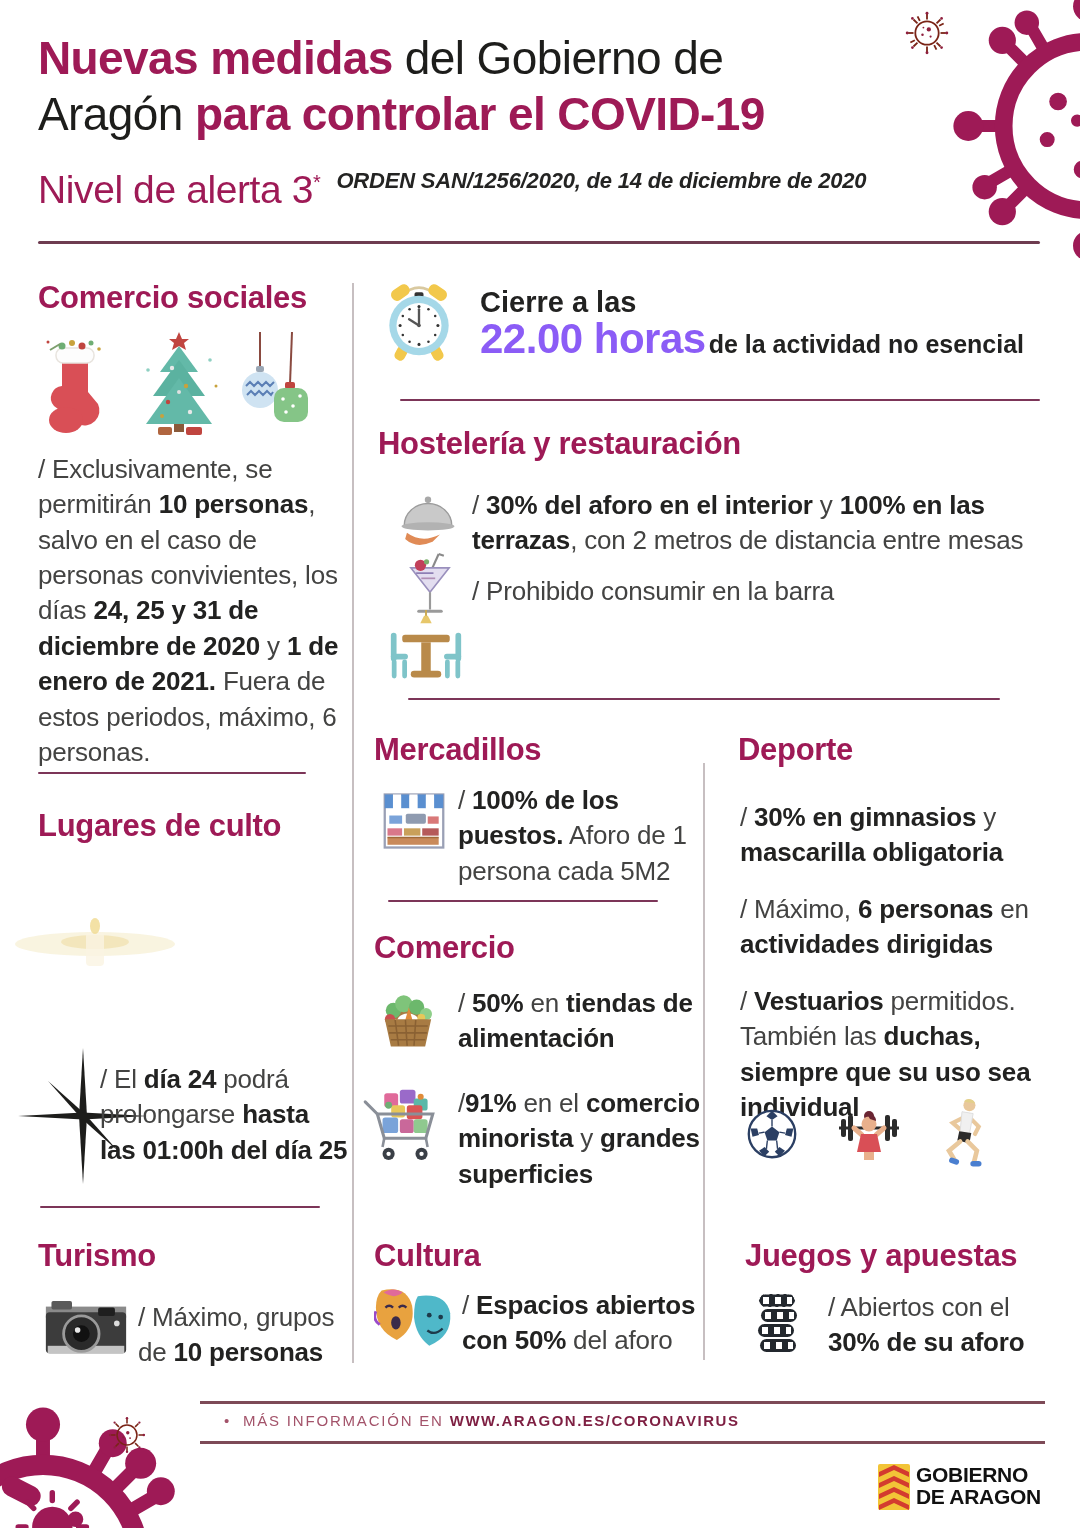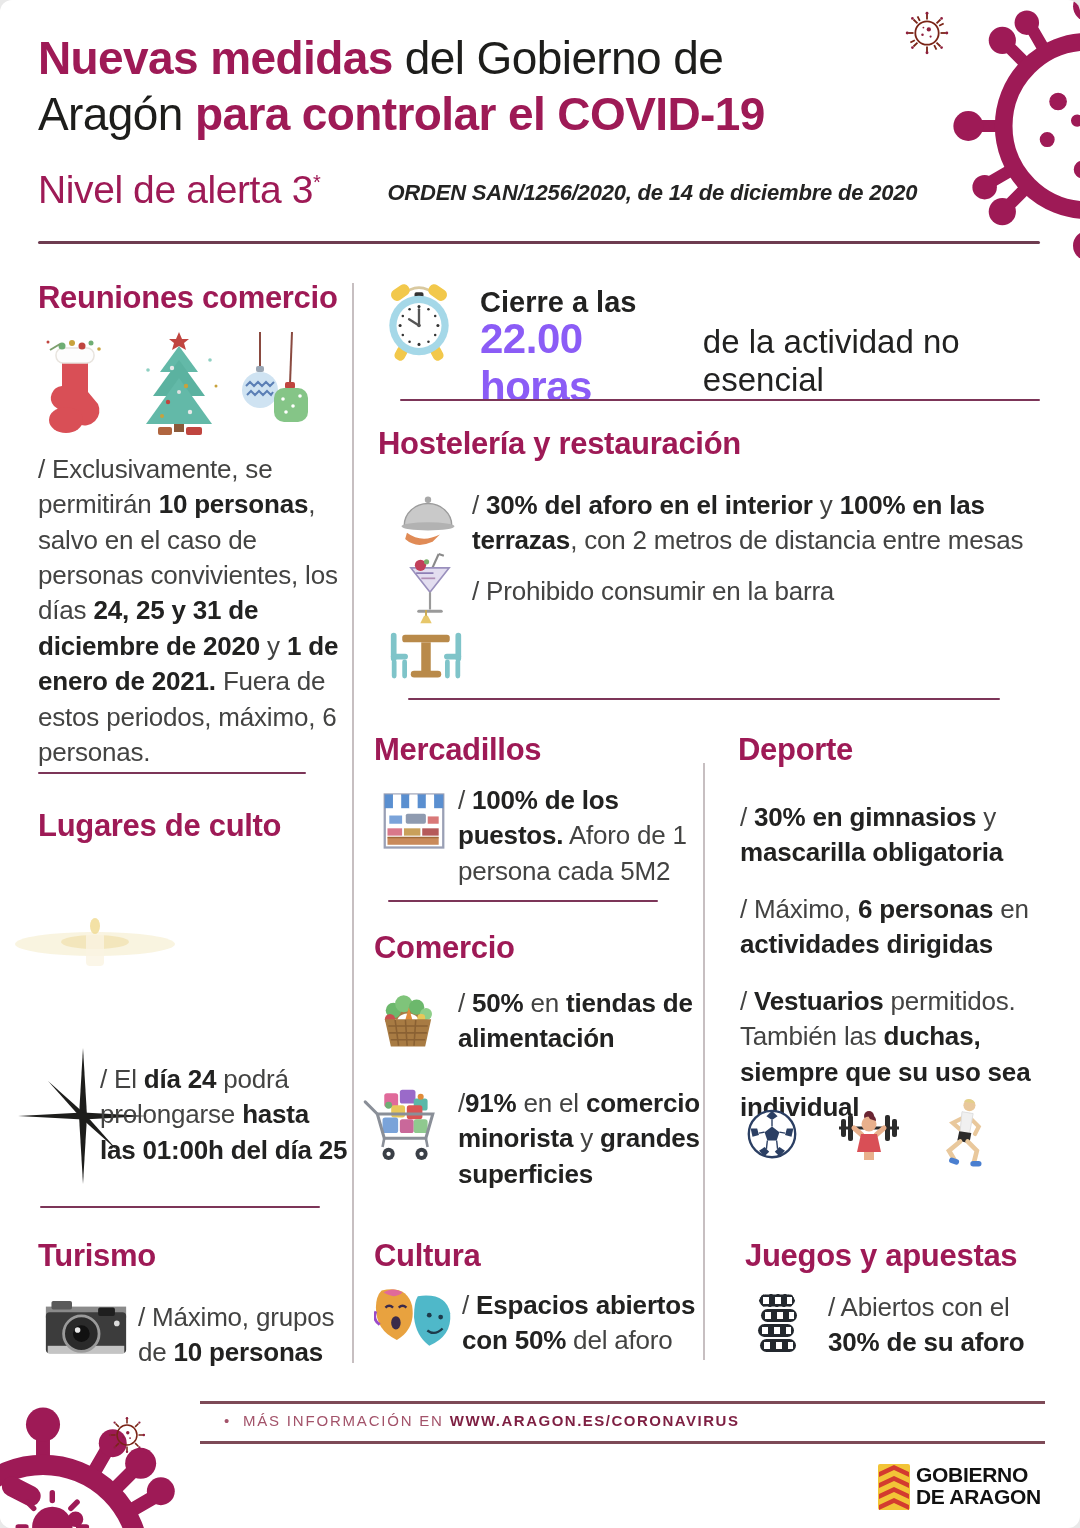--- a/index.html
+++ b/index.html
@@ -1,38 +1,38 @@
 <!DOCTYPE html>
 <html><head>
 <meta charset="utf-8">
 <style>
   html,body{margin:0;padding:0;background:#e9e9e9;}
   *{box-sizing:border-box;}
   .page{position:relative;width:1080px;height:1528px;background:#ffffff;overflow:hidden;
-        font-family:"Liberation Sans","DejaVu Sans",sans-serif;color:#3f3f3e;border-radius:12px;}
+        font-family:"Liberation Sans","DejaVu Sans",sans-serif;color:#3f3f3e;}
   .abs{position:absolute;}
   .accent{color:#9e1a56;}
   .b{font-weight:700;color:#222221;margin-top:22px;}
   h2{margin:0;font-size:31px;font-weight:700;color:#9e1a56;letter-spacing:-.3px;}
   .item{font-size:26px;line-height:1.36;color:#434342;letter-spacing:-.2px;}
   .rule{height:3px;background:#6e3c50;border-radius:2px;}
   .rule-soft{height:2px;background:#7c3558;border-radius:2px;}
   .vdiv{width:2px;background:#c7bfc1;}
   
   .title{font-size:46px;line-height:1.22;font-weight:400;color:#1d1d1b;letter-spacing:-.6px;}
   .title .accent{font-weight:700;}
-  .alert-row{display:flex;align-items:flex-end;gap:35px;}
+  .alert-row{display:flex;align-items:flex-start;}
   .alert{font-size:39px;color:#9e1a56;font-weight:400;letter-spacing:-.4px;}
   .alert sup{font-size:20px;}
-  .order{font-size:22px;font-style:italic;font-weight:700;color:#242423;margin-left:32px;padding-bottom:6px;letter-spacing:-.2px;}
+  .order{font-size:22px;font-style:italic;font-weight:700;color:#242423;margin-left:16px;padding-bottom:6px;letter-spacing:-.2px;}
   
   .closure-l1{font-size:29px;font-weight:700;color:#222221;}
   .closure-l2{display:flex;align-items:baseline;}
   .closure-time{font-size:42px;font-weight:800;color:#8b5cf6;letter-spacing:-.5px;}
-  .closure-rest{font-size:33px;font-weight:400;color:#222221;margin-left:3px;}
+  .closure-rest{font-size:25px;font-weight:700;color:#222221;margin-left:3px;}
   
   .finfo{font-size:15px;letter-spacing:.12em;color:#a3536a;font-weight:400;}
   .finfo .b{color:#7e1f42;letter-spacing:.1em;}
   .logo-text{font-size:21px;font-weight:800;color:#111;line-height:1.05;letter-spacing:-.3px;}
 </style>
 </head>
 <body>
 
 <div class="page">
 
@@ -118,21 +118,21 @@
     <div><span>Aragón </span><span class="accent">para controlar el COVID-19</span></div>
   </div>
 
   <div class="abs alert-row" style="left:38px;top:168px">
     <div class="alert"><span>Nivel de alerta 3</span><sup>*</sup></div>
     <div class="order">ORDEN SAN/1256/2020, de 14 de diciembre de 2020</div>
   </div>
 
   <div class="abs rule" style="left:38px;top:241px;width:1002px"></div>
 
-  <h2 class="abs" style="left:38px;top:280px">Reuniones comercio</h2>
+  <h2 class="abs" style="left:38px;top:280px">Comercio sociales</h2>
 
   <div class="abs" style="left:34px;top:330px;width:290px;height:108px">
     <svg style="position:absolute;left:2px;top:6px" width="72" height="100" viewBox="0 0 72 100">
       <path d="M26,24 h26 v32 l10,12 a15,15 0 0 1 -20,20 l-24,-18 a12,12 0 0 1 8,-20 z" fill="#d94f56"></path>
       <ellipse cx="30" cy="84" rx="17" ry="13" fill="#d94f56"></ellipse>
       <rect x="20" y="12" width="38" height="15" rx="7" fill="#fdfdfd" stroke="#e8e4de" stroke-width="1.5"></rect>
       <circle cx="26" cy="10" r="3.5" fill="#6fae74"></circle>
         <circle cx="36" cy="7" r="3" fill="#c8a23c"></circle>
       <circle cx="46" cy="10" r="3.5" fill="#c0453f"></circle>
         <circle cx="55" cy="7" r="2.5" fill="#6fae74"></circle>

